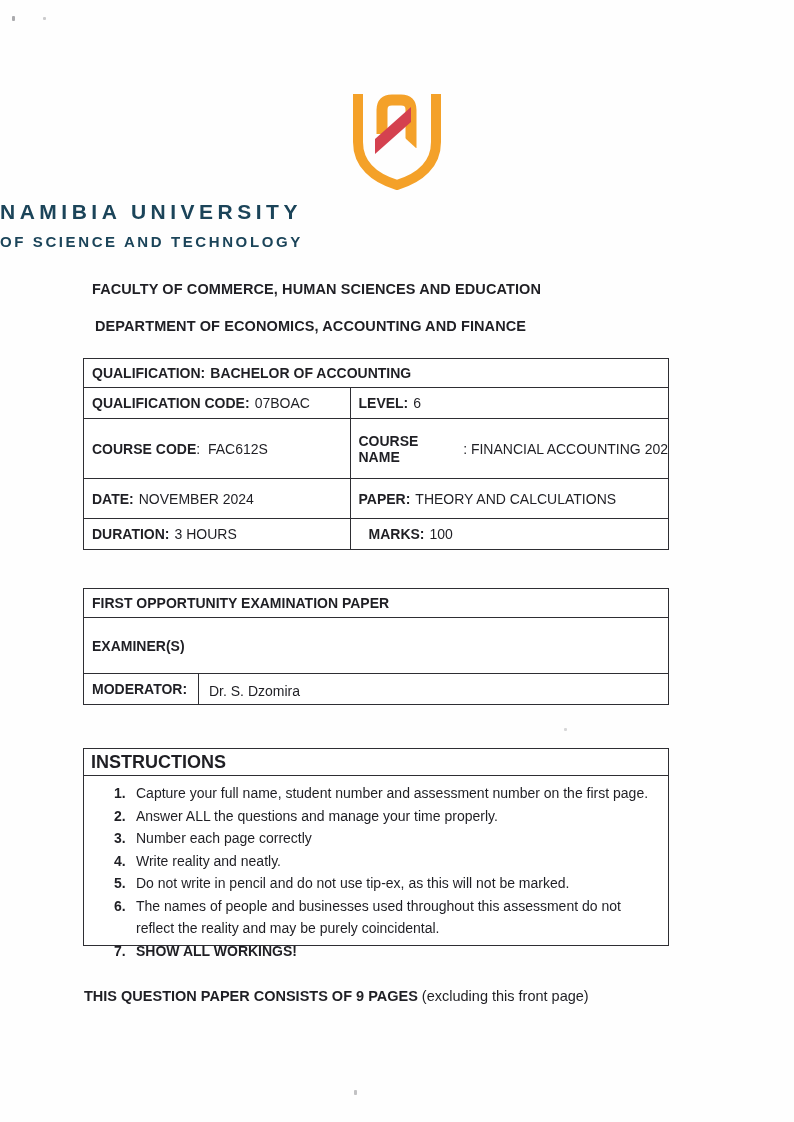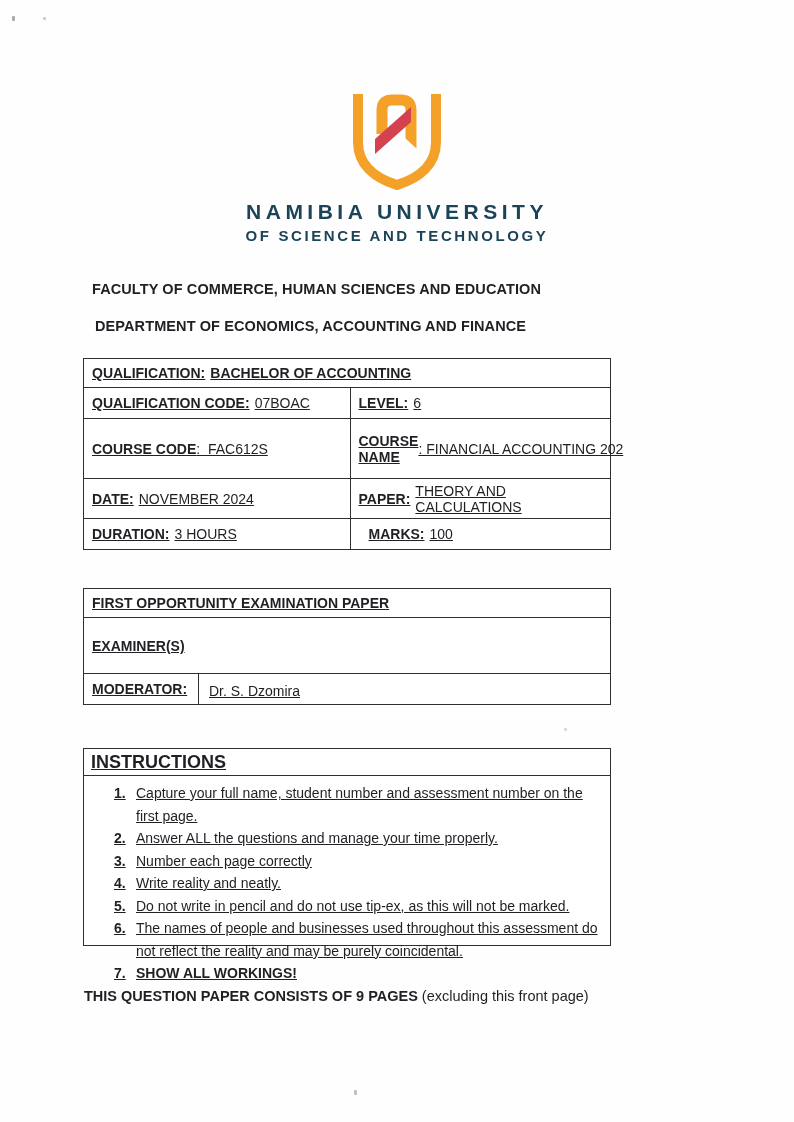--- a/index.html
+++ b/index.html
@@ -13,39 +13,39 @@
     overflow:hidden;
   }
   
   .speck{position:absolute;background:#8f8f93;border-radius:1px;}
   .speck.s1{left:12px;top:16px;width:3px;height:5px;opacity:.75;}
   .speck.s2{left:43px;top:17px;width:3px;height:3px;opacity:.45;}
   .speck.s3{left:564px;top:728px;width:3px;height:3px;opacity:.35;}
   .speck.s4{left:354px;top:1090px;width:3px;height:5px;opacity:.55;}
 
   
-  .logo-block{position:absolute;left:0;top:92px;width:794px;text-align:center;}
+  .logo-block{position:absolute;left:0;top:92px;width:794px;}
   .logo-shield-svg{display:block;margin:0 auto;}
   .wordmark1{
     margin-top:10px;
     font-size:21px;font-weight:700;letter-spacing:4.5px;
     color:#1b4459;
   }
   .wordmark2{
-    margin-top:3px;
+    margin-top:9px;
     font-size:15px;font-weight:600;letter-spacing:2.6px;
     color:#1b4459;
   }
 
   
   .faculty-line{position:absolute;left:92px;top:281px;font-size:14.5px;font-weight:700;letter-spacing:.1px;}
   .department-line{position:absolute;left:95px;top:318px;font-size:14.5px;font-weight:700;letter-spacing:.1px;}
 
   
-  .box{position:absolute;left:83px;width:528px;border:1.6px solid #2e2e33;box-sizing:border-box;background:#fff;text-decoration:underline;}
+  .box{position:absolute;left:83px;width:586px;border:1.6px solid #2e2e33;box-sizing:border-box;background:#fff;}
   .t-row{display:flex;border-top:1.5px solid #2e2e33;box-sizing:border-box;}
   .t-row:first-child{border-top:none;}
   .t-cell{display:flex;align-items:center;padding-left:8px;box-sizing:border-box;font-size:14px;}
   .t-cell.right{border-left:1.5px solid #2e2e33;}
   .lbl{font-weight:700;}
   .val{font-weight:400;margin-left:5px;}
   .val.boldval{font-weight:700;}
 
   .course-table{top:358px;}
   .course-table .c1{width:265.5px;flex:none;}

